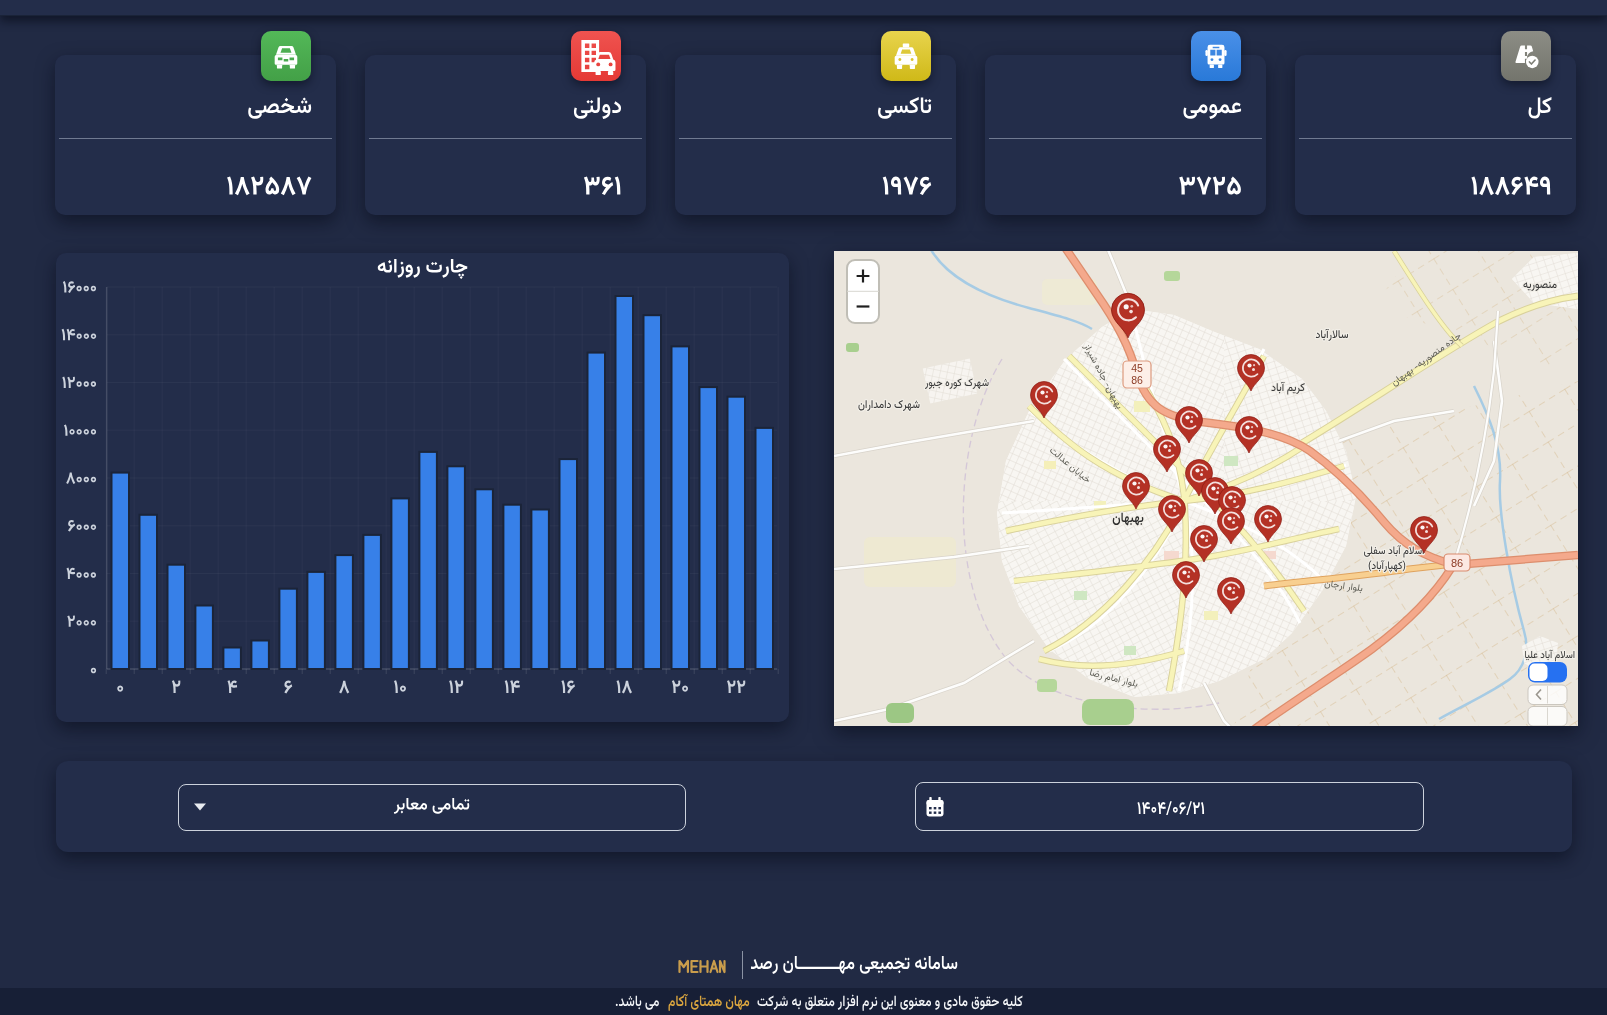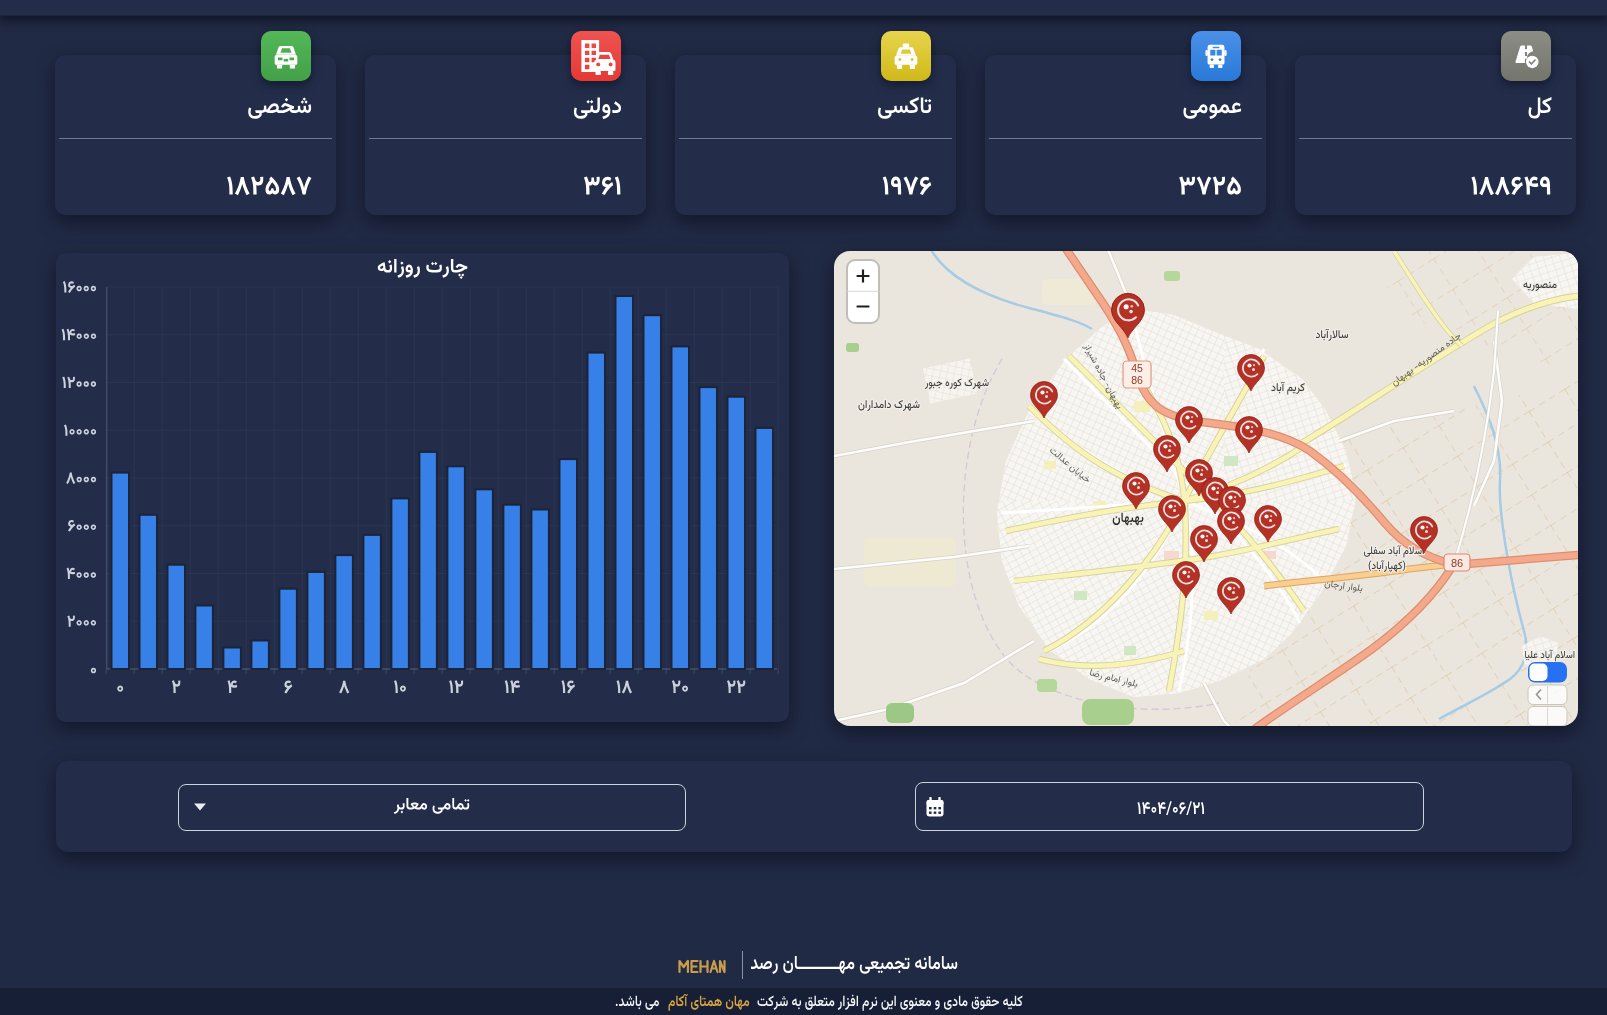--- a/index.html
+++ b/index.html
@@ -121,21 +121,21 @@
       <path transform="translate(337.4,440.0) scale(0.95,1)" d="M4.6 0.0V-1.9Q4.6 -5.1 4.2 -7.8Q3.8 -10.4 2.8 -12.7L0.6 -11.9Q1.2 -10.6 1.6 -9.1Q2.0 -7.6 2.1 -5.9Q2.3 -4.1 2.3 -1.9V0.0Z M6.9 -4.4Q6.9 -3.6 7.4 -2.9Q7.8 -2.2 8.5 -1.7Q9.2 -1.3 10.1 -1.3Q10.9 -1.3 11.6 -1.7Q12.3 -2.2 12.8 -2.9Q13.2 -3.6 13.2 -4.4Q13.2 -5.3 12.8 -6.0Q12.3 -6.7 11.6 -7.1Q10.9 -7.5 10.1 -7.5Q9.2 -7.5 8.5 -7.1Q7.8 -6.7 7.4 -6.0Q6.9 -5.3 6.9 -4.4ZM8.9 -4.4Q8.9 -4.9 9.2 -5.3Q9.6 -5.6 10.1 -5.6Q10.6 -5.6 10.9 -5.3Q11.3 -4.9 11.3 -4.4Q11.3 -3.9 10.9 -3.6Q10.6 -3.3 10.1 -3.3Q9.6 -3.3 9.2 -3.6Q8.9 -3.9 8.9 -4.4Z" fill="#ccd2dc"></path>
       <path transform="translate(392.5,440.0) scale(0.95,1)" d="M4.6 0.0V-1.9Q4.6 -5.1 4.2 -7.8Q3.8 -10.4 2.8 -12.7L0.6 -11.9Q1.2 -10.6 1.6 -9.1Q2.0 -7.6 2.1 -5.9Q2.3 -4.1 2.3 -1.9V0.0Z M15.3 -12.5 13.0 -12.3Q13.1 -11.9 13.2 -11.4Q13.2 -11.0 13.2 -10.5Q13.2 -10.0 13.1 -9.6Q12.9 -9.3 12.6 -9.1Q12.2 -8.8 11.7 -8.8Q11.0 -8.8 10.7 -9.0Q10.3 -9.1 10.0 -9.5Q9.8 -9.8 9.5 -10.4Q9.3 -11.0 9.1 -11.5Q8.9 -12.0 8.6 -12.7L6.4 -11.9Q7.1 -10.6 7.4 -9.1Q7.8 -7.6 8.0 -5.9Q8.1 -4.1 8.1 -1.9V0.0H10.5V-1.9Q10.5 -2.6 10.5 -3.3Q10.5 -4.1 10.4 -4.9Q10.4 -5.7 10.3 -6.5Q10.7 -6.4 11.1 -6.4Q11.5 -6.3 11.8 -6.3Q13.1 -6.3 13.9 -6.9Q14.7 -7.5 15.1 -8.5Q15.4 -9.5 15.4 -10.8Q15.4 -11.2 15.4 -11.6Q15.3 -12.1 15.3 -12.5Z" fill="#ccd2dc"></path>
       <path transform="translate(448.1,440.0) scale(0.95,1)" d="M4.6 0.0V-1.9Q4.6 -5.1 4.2 -7.8Q3.8 -10.4 2.8 -12.7L0.6 -11.9Q1.2 -10.6 1.6 -9.1Q2.0 -7.6 2.1 -5.9Q2.3 -4.1 2.3 -1.9V0.0Z M13.7 -10.3Q14.2 -10.3 14.6 -10.1Q15.0 -10.0 15.5 -9.7L16.2 -11.6Q15.7 -12.0 15.1 -12.3Q14.5 -12.6 13.6 -12.6Q12.6 -12.6 11.8 -12.0Q11.1 -11.5 10.6 -10.7Q10.2 -9.9 10.2 -8.9Q10.1 -9.0 10.0 -9.2Q9.9 -9.3 9.8 -9.6Q9.6 -9.9 9.5 -10.3L8.7 -12.7L6.4 -11.9Q7.4 -10.0 7.8 -7.5Q8.1 -5.1 8.1 -1.9V0.0H10.5V-1.8Q10.5 -2.3 10.5 -2.8Q10.5 -3.3 10.5 -3.9Q10.4 -4.4 10.4 -5.0Q10.4 -5.7 10.3 -6.3Q10.9 -5.8 11.9 -5.5Q12.9 -5.3 13.8 -5.3Q14.4 -5.3 15.1 -5.4Q15.9 -5.5 16.6 -5.8L16.3 -8.2Q15.8 -7.9 15.1 -7.8Q14.5 -7.7 13.9 -7.7Q13.4 -7.7 13.0 -7.7Q12.5 -7.8 12.3 -8.0Q12.0 -8.1 12.0 -8.3Q12.0 -8.8 12.2 -9.3Q12.4 -9.7 12.8 -10.0Q13.1 -10.3 13.7 -10.3Z" fill="#ccd2dc"></path>
       <path transform="translate(504.8,440.0) scale(0.95,1)" d="M4.6 0.0V-1.9Q4.6 -5.1 4.2 -7.8Q3.8 -10.4 2.8 -12.7L0.6 -11.9Q1.2 -10.6 1.6 -9.1Q2.0 -7.6 2.1 -5.9Q2.3 -4.1 2.3 -1.9V0.0Z M9.7 -5.1Q8.9 -4.0 8.1 -2.9Q7.3 -1.7 6.7 -0.5L8.8 0.4Q9.8 -1.3 10.7 -2.6Q11.7 -3.9 12.7 -4.8Q13.8 -5.8 14.9 -6.5L14.3 -8.8Q13.8 -8.5 13.4 -8.3Q13.0 -8.0 12.6 -7.7Q12.2 -7.4 11.7 -7.2Q11.7 -7.2 11.6 -7.1Q11.6 -7.1 11.6 -7.1Q11.2 -7.1 10.7 -7.2Q10.3 -7.4 9.9 -7.5Q9.5 -7.7 9.2 -8.0Q9.0 -8.2 9.0 -8.5Q9.0 -9.0 9.3 -9.3Q9.5 -9.7 10.0 -10.0Q10.5 -10.2 10.9 -10.2Q11.5 -10.2 11.9 -10.0Q12.4 -9.8 12.8 -9.6L13.5 -11.6Q13.0 -12.0 12.3 -12.3Q11.7 -12.5 10.8 -12.5Q9.6 -12.5 8.7 -12.0Q7.7 -11.4 7.2 -10.4Q6.7 -9.4 6.7 -8.2Q6.7 -7.6 6.9 -7.1Q7.2 -6.6 7.6 -6.2Q8.0 -5.8 8.5 -5.5Q9.1 -5.2 9.7 -5.1Z" fill="#ccd2dc"></path>
       <path transform="translate(559.9,440.0) scale(0.95,1)" d="M4.6 0.0V-1.9Q4.6 -5.1 4.2 -7.8Q3.8 -10.4 2.8 -12.7L0.6 -11.9Q1.2 -10.6 1.6 -9.1Q2.0 -7.6 2.1 -5.9Q2.3 -4.1 2.3 -1.9V0.0Z M10.5 -12.2Q10.1 -9.8 9.4 -7.6Q8.7 -5.5 7.9 -3.7Q7.0 -1.9 6.3 -0.7L8.4 0.5Q8.8 -0.2 9.2 -1.1Q9.7 -2.0 10.1 -3.1Q10.6 -4.1 11.0 -5.2Q11.3 -6.4 11.6 -7.6Q11.9 -6.5 12.3 -5.3Q12.7 -4.2 13.1 -3.2Q13.6 -2.1 14.0 -1.2Q14.5 -0.2 14.9 0.5L17.0 -0.7Q16.3 -1.9 15.4 -3.7Q14.6 -5.5 13.9 -7.6Q13.2 -9.8 12.8 -12.2Z" fill="#ccd2dc"></path>
       <path transform="translate(615.3,440.0) scale(0.95,1)" d="M9.4 -12.5 7.2 -12.3Q7.2 -11.9 7.3 -11.4Q7.4 -11.0 7.4 -10.5Q7.4 -10.0 7.2 -9.6Q7.0 -9.3 6.7 -9.1Q6.4 -8.8 5.8 -8.8Q5.2 -8.8 4.8 -9.0Q4.4 -9.1 4.2 -9.5Q3.9 -9.8 3.7 -10.4Q3.4 -11.0 3.2 -11.5Q3.0 -12.0 2.8 -12.7L0.6 -11.9Q1.2 -10.6 1.6 -9.1Q2.0 -7.6 2.1 -5.9Q2.3 -4.1 2.3 -1.9V0.0H4.6V-1.9Q4.6 -2.6 4.6 -3.3Q4.6 -4.1 4.5 -4.9Q4.5 -5.7 4.4 -6.5Q4.8 -6.4 5.2 -6.4Q5.6 -6.3 5.9 -6.3Q7.3 -6.3 8.1 -6.9Q8.9 -7.5 9.2 -8.5Q9.5 -9.5 9.5 -10.8Q9.5 -11.2 9.5 -11.6Q9.5 -12.1 9.4 -12.5Z M11.4 -4.4Q11.4 -3.6 11.8 -2.9Q12.2 -2.2 13.0 -1.7Q13.7 -1.3 14.5 -1.3Q15.4 -1.3 16.1 -1.7Q16.8 -2.2 17.2 -2.9Q17.6 -3.6 17.6 -4.4Q17.6 -5.3 17.2 -6.0Q16.8 -6.7 16.1 -7.1Q15.4 -7.5 14.5 -7.5Q13.7 -7.5 13.0 -7.1Q12.2 -6.7 11.8 -6.0Q11.4 -5.3 11.4 -4.4ZM13.3 -4.4Q13.3 -4.9 13.7 -5.3Q14.0 -5.6 14.5 -5.6Q15.0 -5.6 15.4 -5.3Q15.7 -4.9 15.7 -4.4Q15.7 -3.9 15.4 -3.6Q15.0 -3.3 14.5 -3.3Q14.0 -3.3 13.7 -3.6Q13.3 -3.9 13.3 -4.4Z" fill="#ccd2dc"></path>
       <path transform="translate(670.4,440.0) scale(0.95,1)" d="M9.4 -12.5 7.2 -12.3Q7.2 -11.9 7.3 -11.4Q7.4 -11.0 7.4 -10.5Q7.4 -10.0 7.2 -9.6Q7.0 -9.3 6.7 -9.1Q6.4 -8.8 5.8 -8.8Q5.2 -8.8 4.8 -9.0Q4.4 -9.1 4.2 -9.5Q3.9 -9.8 3.7 -10.4Q3.4 -11.0 3.2 -11.5Q3.0 -12.0 2.8 -12.7L0.6 -11.9Q1.2 -10.6 1.6 -9.1Q2.0 -7.6 2.1 -5.9Q2.3 -4.1 2.3 -1.9V0.0H4.6V-1.9Q4.6 -2.6 4.6 -3.3Q4.6 -4.1 4.5 -4.9Q4.5 -5.7 4.4 -6.5Q4.8 -6.4 5.2 -6.4Q5.6 -6.3 5.9 -6.3Q7.3 -6.3 8.1 -6.9Q8.9 -7.5 9.2 -8.5Q9.5 -9.5 9.5 -10.8Q9.5 -11.2 9.5 -11.6Q9.5 -12.1 9.4 -12.5Z M19.8 -12.5 17.5 -12.3Q17.6 -11.9 17.6 -11.4Q17.7 -11.0 17.7 -10.5Q17.7 -10.0 17.5 -9.6Q17.4 -9.3 17.0 -9.1Q16.7 -8.8 16.2 -8.8Q15.5 -8.8 15.1 -9.0Q14.7 -9.1 14.5 -9.5Q14.2 -9.8 14.0 -10.4Q13.8 -11.0 13.6 -11.5Q13.4 -12.0 13.1 -12.7L10.9 -11.9Q11.5 -10.6 11.9 -9.1Q12.3 -7.6 12.4 -5.9Q12.6 -4.1 12.6 -1.9V0.0H15.0V-1.9Q15.0 -2.6 14.9 -3.3Q14.9 -4.1 14.9 -4.9Q14.8 -5.7 14.7 -6.5Q15.1 -6.4 15.5 -6.4Q16.0 -6.3 16.2 -6.3Q17.6 -6.3 18.4 -6.9Q19.2 -7.5 19.5 -8.5Q19.9 -9.5 19.9 -10.8Q19.9 -11.2 19.8 -11.6Q19.8 -12.1 19.8 -12.5Z" fill="#ccd2dc"></path>
       <path transform="translate(321.0,19.5) scale(0.96,1)" d="M10.5 0.0H10.8V-2.6H10.5Q9.8 -2.6 9.4 -3.0Q9.0 -3.4 8.9 -4.1L8.0 -10.3L5.8 -9.8L5.9 -9.4Q4.9 -9.1 3.9 -8.6Q3.0 -8.2 2.3 -7.7Q1.6 -7.1 1.2 -6.4Q0.8 -5.6 0.8 -4.7Q0.8 -3.1 1.9 -2.2Q2.9 -1.4 4.5 -1.4Q5.2 -1.4 5.8 -1.6Q6.4 -1.8 7.0 -2.3Q7.3 -1.5 7.7 -1.0Q8.2 -0.5 8.9 -0.2Q9.6 0.0 10.5 0.0ZM6.5 -5.2Q6.5 -4.7 6.2 -4.4Q5.9 -4.1 5.4 -4.0Q5.0 -3.8 4.5 -3.8Q3.9 -3.8 3.6 -4.1Q3.2 -4.4 3.2 -4.8Q3.2 -5.1 3.5 -5.4Q3.7 -5.7 4.1 -6.0Q4.6 -6.3 5.1 -6.5Q5.7 -6.8 6.3 -7.0L6.4 -5.8Q6.5 -5.6 6.5 -5.5Q6.5 -5.3 6.5 -5.2Z M12.0 0.0Q13.4 0.0 14.2 -0.6Q15.0 -1.2 15.4 -2.2Q15.7 -3.2 15.7 -4.5Q15.7 -5.3 15.6 -6.1Q15.5 -7.0 15.3 -7.9L12.9 -7.3Q13.1 -6.5 13.2 -5.8Q13.4 -5.0 13.4 -4.3Q13.4 -3.6 13.1 -3.1Q12.8 -2.6 12.0 -2.6H10.4V0.0ZM13.2 -12.5 11.5 -10.8 13.2 -9.1 14.9 -10.8Z M20.3 -13.6H17.9V-0.0H20.3Z M25.9 -11.1 24.3 -9.4 25.9 -7.7 27.6 -9.4ZM22.2 5.3Q24.0 4.9 25.4 4.0Q26.7 3.1 27.4 1.6Q28.1 0.2 28.1 -1.8Q28.1 -2.9 27.9 -4.1Q27.7 -5.2 27.4 -6.3L24.9 -5.5Q25.3 -4.5 25.5 -3.5Q25.8 -2.4 25.8 -1.5Q25.8 -0.2 25.3 0.7Q24.7 1.5 23.7 2.1Q22.7 2.6 21.3 2.9Z M37.4 -2.1Q37.4 -3.2 37.2 -4.2Q36.9 -5.3 36.4 -6.1Q36.0 -6.9 35.2 -7.4Q34.4 -7.9 33.4 -7.9Q32.5 -7.9 31.9 -7.5Q31.2 -7.1 30.7 -6.4Q30.3 -5.8 30.0 -5.0Q29.8 -4.2 29.8 -3.4Q29.8 -1.6 30.8 -0.8Q31.9 0.0 33.7 0.0Q33.9 0.0 34.2 -0.0Q34.5 -0.1 34.8 -0.1Q34.6 0.6 33.9 1.2Q33.2 1.8 32.2 2.2Q31.1 2.6 29.8 2.9L30.6 5.3Q32.7 4.9 34.3 4.0Q35.8 3.1 36.6 1.6Q37.4 0.1 37.4 -2.1ZM33.7 -2.6Q33.0 -2.6 32.5 -2.8Q32.1 -2.9 32.1 -3.5Q32.1 -3.8 32.2 -4.3Q32.3 -4.7 32.6 -5.0Q32.9 -5.4 33.4 -5.4Q33.8 -5.4 34.1 -5.1Q34.4 -4.9 34.6 -4.5Q34.8 -4.1 34.9 -3.7Q35.0 -3.2 35.1 -2.8Q34.8 -2.7 34.5 -2.6Q34.1 -2.6 33.7 -2.6Z M38.7 5.3Q40.6 4.9 41.9 4.0Q43.2 3.1 44.0 1.6Q44.7 0.2 44.7 -1.8Q44.7 -2.9 44.5 -4.1Q44.3 -5.2 43.9 -6.3L41.5 -5.5Q41.8 -4.5 42.1 -3.5Q42.3 -2.4 42.3 -1.5Q42.3 -0.2 41.8 0.7Q41.3 1.5 40.3 2.1Q39.2 2.6 37.8 2.9Z M61.3 0.0Q62.6 0.0 63.8 -0.2Q64.9 -0.3 65.8 -0.8Q66.6 -1.3 67.1 -2.1Q67.6 -3.0 67.6 -4.5Q67.6 -5.2 67.5 -6.1Q67.4 -7.0 67.2 -7.9L64.8 -7.3Q65.0 -6.6 65.1 -5.8Q65.3 -4.9 65.3 -4.3Q65.3 -3.8 65.0 -3.4Q64.7 -3.1 64.2 -2.9Q63.6 -2.8 62.9 -2.7Q62.2 -2.6 61.4 -2.6H59.1Q57.9 -2.6 57.0 -2.7Q56.0 -2.8 55.3 -3.0Q54.5 -3.3 54.1 -3.7Q53.7 -4.2 53.7 -4.9Q53.7 -5.5 53.9 -6.1Q54.0 -6.6 54.2 -7.1L52.0 -7.9Q51.7 -7.2 51.5 -6.4Q51.4 -5.6 51.4 -4.8Q51.4 -3.3 51.9 -2.4Q52.5 -1.5 53.5 -1.0Q54.5 -0.4 55.9 -0.2Q57.4 0.0 59.1 0.0ZM61.2 -10.5 59.6 -8.9 61.2 -7.3 62.8 -8.9ZM57.9 -10.5 56.3 -8.9 57.9 -7.3 59.5 -8.9Z M68.9 5.3Q70.7 4.9 72.1 4.0Q73.4 3.1 74.1 1.6Q74.9 0.2 74.9 -1.8Q74.9 -2.9 74.7 -4.1Q74.5 -5.2 74.1 -6.3L71.6 -5.5Q72.0 -4.5 72.2 -3.5Q72.5 -2.4 72.5 -1.5Q72.5 -0.2 72.0 0.7Q71.4 1.5 70.4 2.1Q69.4 2.6 68.0 2.9Z M77.0 -13.6V-4.5Q77.0 -2.2 78.0 -1.1Q79.0 0.0 81.1 0.0H81.4V-2.6H81.1Q80.1 -2.6 79.8 -3.1Q79.5 -3.5 79.5 -4.6V-13.6Z M87.7 3.5 86.1 5.0 87.7 6.6 89.2 5.0ZM89.4 1.0 87.8 2.5 89.4 4.1 90.9 2.5ZM86.0 1.0 84.4 2.5 86.0 4.1 87.5 2.5ZM81.0 -2.6V0.0H82.6Q84.0 0.0 85.2 -0.2Q86.3 -0.5 87.4 -1.0Q88.5 -1.4 89.8 -2.1Q90.7 -2.6 91.4 -3.0Q92.1 -3.3 92.8 -3.5Q93.4 -3.8 94.0 -3.8V-6.3Q93.3 -6.3 92.4 -6.5Q91.5 -6.8 90.6 -7.2Q89.7 -7.5 88.9 -7.9Q88.1 -8.3 87.4 -8.5Q86.6 -8.8 86.1 -8.8Q84.8 -8.8 83.9 -8.1Q82.9 -7.3 82.3 -6.2L81.9 -5.6L83.9 -4.6L84.4 -5.2Q84.7 -5.6 85.1 -5.9Q85.6 -6.3 86.1 -6.3Q86.3 -6.3 86.6 -6.1Q87.0 -6.0 87.5 -5.8Q88.0 -5.6 88.6 -5.4Q89.3 -5.1 90.0 -4.9Q88.9 -4.3 87.9 -3.9Q87.0 -3.5 86.2 -3.2Q85.3 -2.9 84.5 -2.8Q83.6 -2.6 82.6 -2.6Z" fill="#ffffff"></path>
     </svg>
   </div>
-<div class="abs" style="left:834px;top:251px;width:744px;height:475px;border-radius:16px;overflow:hidden;box-shadow:0 7px 18px rgba(6,10,22,.55)">
+<div class="abs" style="left:834px;top:251px;width:744px;height:475px;border-radius:0;overflow:hidden;box-shadow:0 7px 18px rgba(6,10,22,.55)">
     <svg width="744" height="475" viewBox="0 0 744 475">
       <defs>
 <pattern id="blk1" width="7" height="7" patternUnits="userSpaceOnUse" patternTransform="rotate(24)">
           <rect width="7" height="7" fill="#f8f6f2"></rect>
           <path d="M0 0H7M0 0V7" stroke="#e0dbd3" stroke-width="1"></path>
         </pattern>
 <pattern id="blk2" width="8" height="6.5" patternUnits="userSpaceOnUse" patternTransform="rotate(-18)">
           <rect width="8" height="6.5" fill="#f8f6f2"></rect>
           <path d="M0 0H8M0 0V6.5" stroke="#e0dbd3" stroke-width="1"></path>
         </pattern>

